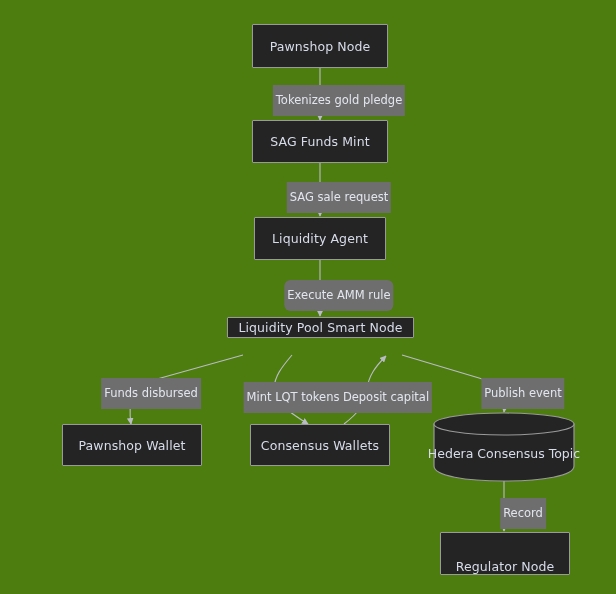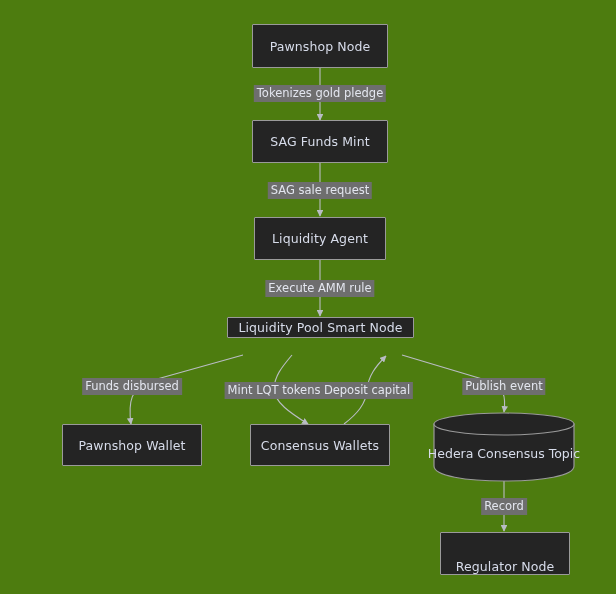--- a/index.html
+++ b/index.html
@@ -66,24 +66,25 @@
     white-space: nowrap;
     pointer-events: none;
   }
   .edge-label {
     position: absolute;
     box-sizing: border-box;
     background: #6e6e6e;
     color: #e3e6ef;
     font-size: 11.5px;
     line-height: 15px;
-    padding: 1px 3px;
+    padding: 8px 3px;
     white-space: nowrap;
     transform: translateX(-50%);
     text-align: center;
+    margin-left: 19px;
   }
 </style>
 </head>
 <body>
 
 <div id="diagram-root">
 
   <svg id="edges" viewBox="0 0 616 594">
     <defs>
       <marker id="arrow" viewBox="0 0 10 10" refX="9" refY="5" markerWidth="6" markerHeight="6" orient="auto-start-reverse">
@@ -146,21 +147,21 @@
   </div>
 
   <div class="edge-label" style="left:320px; top:85px;">
     <span>Tokenizes gold pledge</span>
   </div>
 
   <div class="edge-label" style="left:320px; top:182px;">
     <span>SAG sale request</span>
   </div>
 
-  <div class="edge-label" style="left:320px; top:280px;">
+  <div class="edge-label" style="left:320px; top:280px;border-radius:6px;">
     <span>Execute AMM rule</span>
   </div>
 
   <div class="edge-label" style="left:132px; top:378px;">
     <span>Funds disbursed</span>
   </div>
 
   <div class="edge-label" style="left:274px; top:382px;">
     <span>Mint LQT tokens</span>
   </div>

